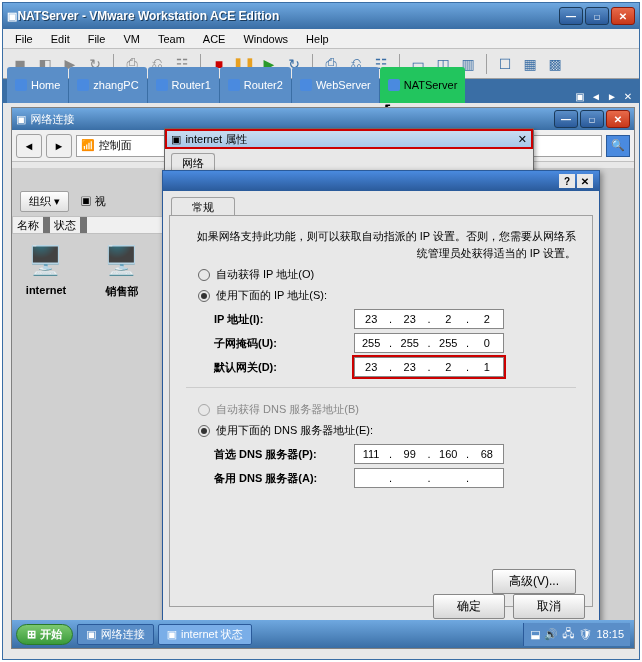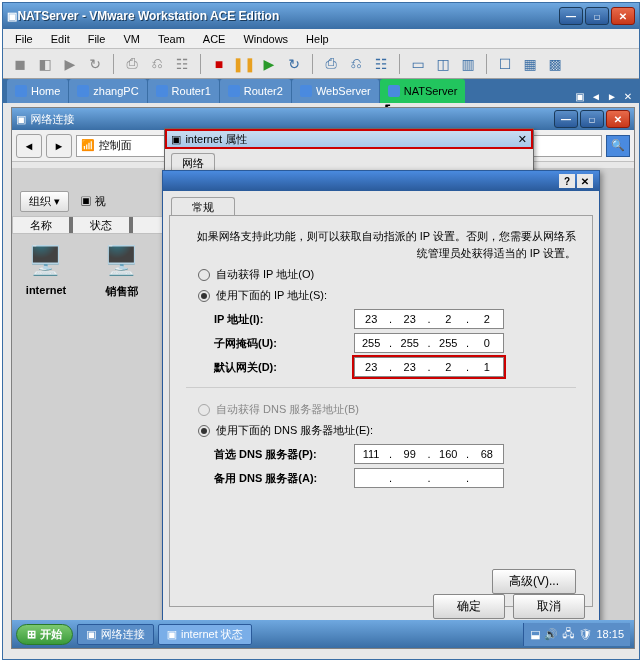--- a/index.html
+++ b/index.html
@@ -16,21 +16,21 @@
 
 .menubar { height: 20px; background: #f0f0f0; display: flex; align-items: center; padding: 0 4px; gap: 2px; border-bottom: 1px solid #c0c0c0; }
 .menubar .item { padding: 2px 8px; }
 
 .toolbar { height: 30px; background: #e8e8e8; border-bottom: 1px solid #a0a0a0; display: flex; align-items: center; padding: 0 6px; gap: 3px; }
 .tool-btn { width: 22px; height: 22px; border: 1px solid transparent; display: flex; align-items: center; justify-content: center; font-size: 14px; }
 .tool-btn.grey { color: #888; }
 .sep { width: 1px; height: 20px; background: #a0a0a0; margin: 0 4px; }
 
 .tabbar { height: 24px; background: #3a6ea5; display: flex; align-items: flex-end; padding: 0 4px; gap: 1px; }
-.tab { height: 24px; background: #5a8ec8; color: #fff; padding: 2px 8px; display: flex; align-items: center; gap: 4px; border-radius: 3px 3px 0 0; font-size: 11px; }
+.tab { height: 36px; background: #5a8ec8; color: #fff; padding: 2px 8px; display: flex; align-items: center; gap: 4px; border-radius: 3px 3px 0 0; font-size: 11px; }
 .tab.active { background: #22c55e; color: #000; margin-top: 16px; }
 .tab .ico { width: 12px; height: 12px; background: #4a8adf; border-radius: 2px; display: inline-block; }
 .tab.active .ico { background: #4a8adf; }
 .tab-extra { margin-left: auto; display: flex; gap: 2px; color: #fff; }
 .tab-extra .te { width: 14px; height: 14px; display: flex; align-items: center; justify-content: center; font-size: 10px; }
 
 
 .guest { position: absolute; left: 8px; top: 104px; width: 624px; height: 542px; background: #d0d0d0; border: 1px solid #808080; }
 
 
@@ -40,21 +40,21 @@
 .navbar { height: 32px; background: #f0f0f0; display: flex; align-items: center; padding: 0 4px; gap: 4px; border-bottom: 1px solid #c0c0c0; }
 .nav-btn { width: 26px; height: 24px; border: 1px solid #a0a0a0; border-radius: 3px; display: flex; align-items: center; justify-content: center; }
 .addrbox { flex: 1; height: 22px; background: #fff; border: 1px solid #a0a0a0; display: flex; align-items: center; padding: 0 4px; gap: 4px; }
 .search-btn { width: 24px; height: 22px; background: #4a8adf; border: 1px solid #2a5a9a; display: flex; align-items: center; justify-content: center; color: #fff; }
 
 .filebar { height: 20px; display: flex; align-items: center; padding: 0 8px; gap: 12px; color: #666; }
 .orgbar { position: absolute; left: 0; top: 80px; height: 26px; display: flex; align-items: center; padding: 0 8px; gap: 12px; }
 .org-btn { background: linear-gradient(#fff,#e0e0e0); border: 1px solid #a0a0a0; padding: 2px 8px; border-radius: 2px; }
 
 .listhead { position: absolute; left: 0; top: 108px; width: 160px; height: 18px; background: #f0f0f0; border: 1px solid #c0c0c0; display: flex; }
-.listhead div { border-right: 4px solid #737373; padding: 1px 17px; }
+.listhead div { border-right: 7px solid #737373; padding: 1px 4px; }
 .icons-area { position: absolute; left: 6px; top: 132px; display: flex; gap: 20px; font-weight: bold; }
 .net-icon { width: 56px; text-align: center; }
 .net-icon .img { width: 48px; height: 40px; margin: 0 auto 4px; display: flex; align-items: center; justify-content: center; }
 .net-icon .img::before { content: "🖥️"; font-size: 28px; }
 .net-icon .lbl { font-size: 11px; }
 
 
 .propwin { position: absolute; left: 152px; top: 20px; width: 370px; height: 60px; background: #e8e8e8; border: 1px solid #6a6a6a; box-shadow: 2px 2px 4px rgba(0,0,0,.3); }
 .propwin-title { height: 20px; background: linear-gradient(#c8dcf0,#a8c8e8); display: flex; align-items: center; padding: 0 4px; gap: 4px; }
 .propwin-title.hilite { border: 2px solid #c00; }

